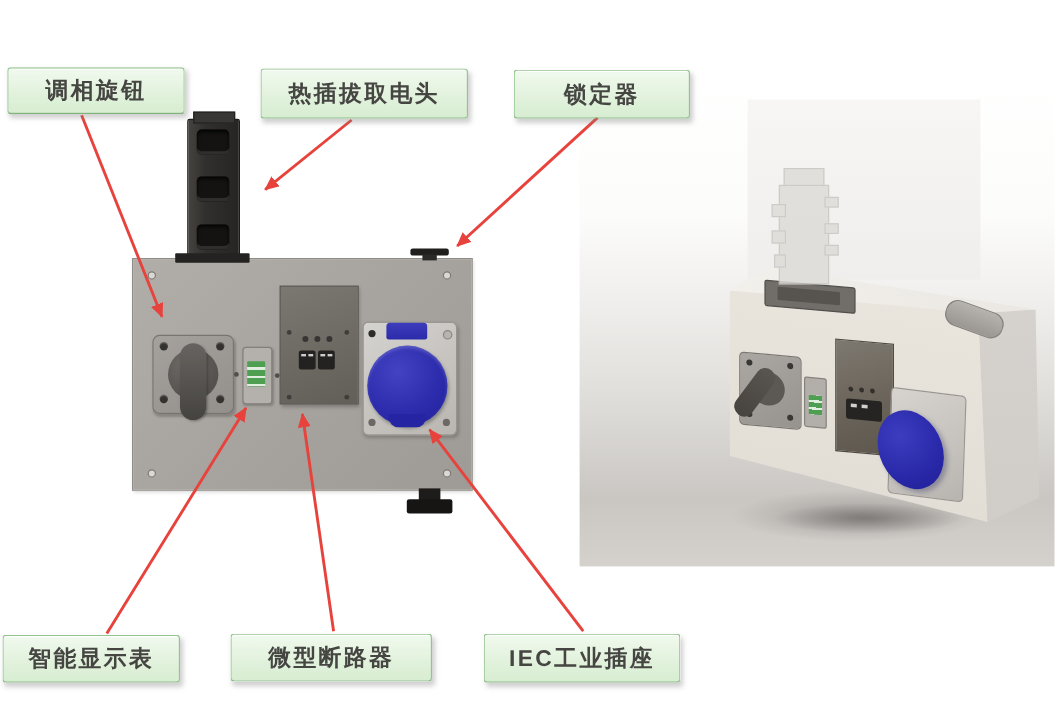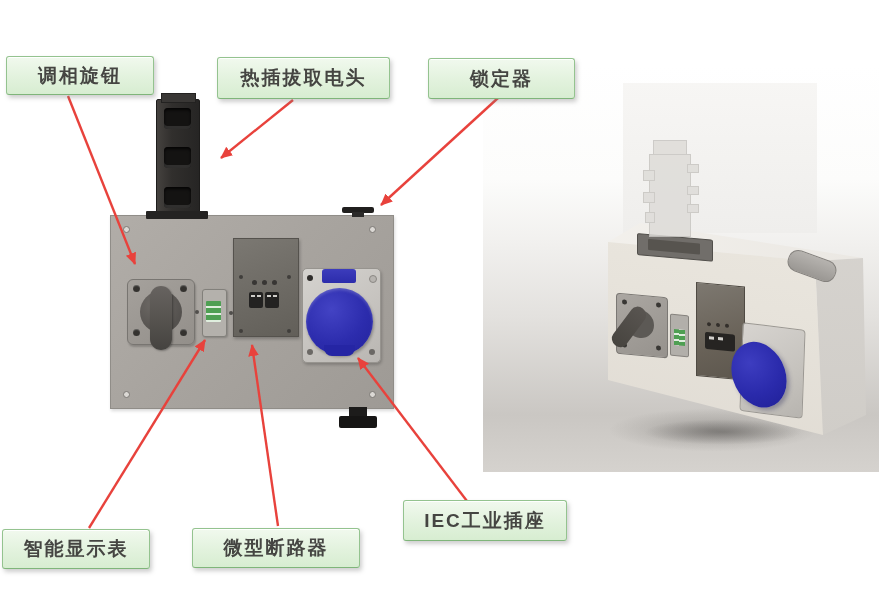--- a/index.html
+++ b/index.html
@@ -236,15 +236,15 @@
     <line x1="89" y1="528" x2="205" y2="340" stroke="#e8423c" stroke-width="2.4" marker-end="url(#ah)"></line>
     <line x1="278" y1="526" x2="252" y2="345" stroke="#e8423c" stroke-width="2.4" marker-end="url(#ah)"></line>
     <line x1="486" y1="526" x2="358" y2="358" stroke="#e8423c" stroke-width="2.4" marker-end="url(#ah)"></line>
   </svg>
 
   <div class="callout" style="left:6px;top:56px;width:146px;height:37px">调相旋钮</div>
   <div class="callout" style="left:217px;top:57px;width:171px;height:40px">热插拔取电头</div>
   <div class="callout" style="left:428px;top:58px;width:145px;height:39px">锁定器</div>
   <div class="callout" style="left:2px;top:529px;width:146px;height:38px">智能显示表</div>
   <div class="callout" style="left:192px;top:528px;width:166px;height:38px">微型断路器</div>
-  <div class="callout" style="left:403px;top:500px;width:162px;height:39px">IEC工业插座</div>
+  <div class="callout" style="left:403px;top:528px;width:162px;height:39px">IEC工业插座</div>
 
 </div>
 
 </body></html>

